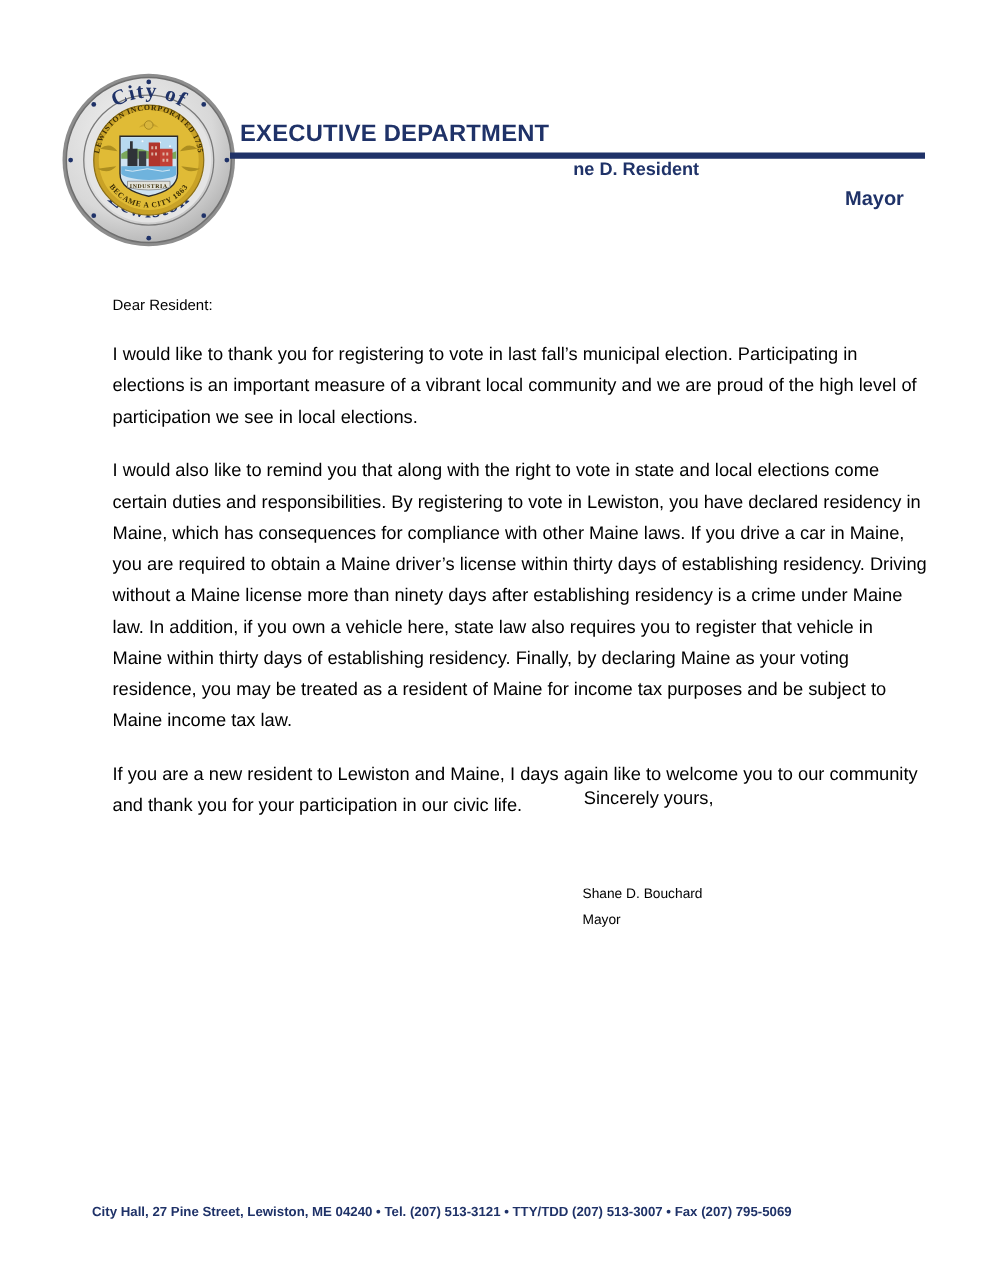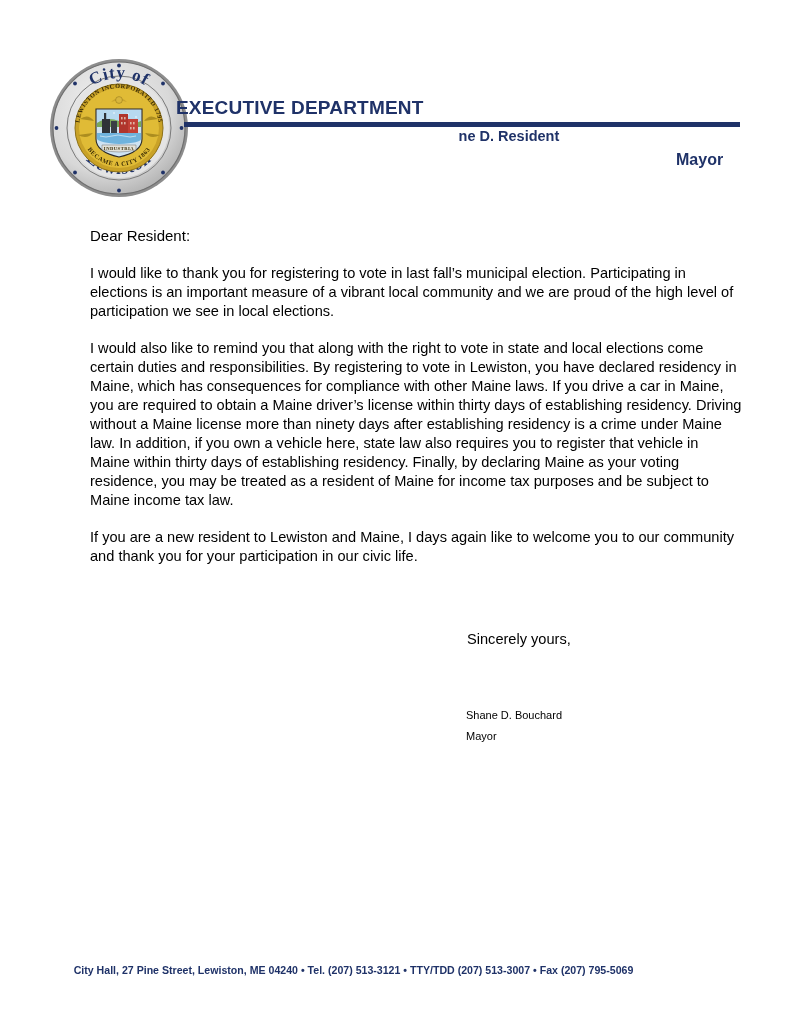--- a/index.html
+++ b/index.html
@@ -32,21 +32,21 @@
     position: absolute;
     left: 48px;
     top: 57px;
     width: 142px;
     height: 142px;
   }
   .seal svg { display: block; width: 142px; height: 142px; }
 
   .dept-title {
     position: absolute;
-    left: 176px;
+    left: 192px;
     top: 97px;
     font-size: 19px;
     font-weight: bold;
     letter-spacing: 0.2px;
     color: #1f3268;
     white-space: nowrap;
   }
 
   .header-rule {
     position: absolute;
@@ -88,27 +88,27 @@
     top: 226px;
     width: 652px;
   }
 
   .letter-date {
     font-size: 14.6px;
     line-height: 20px;
     margin: 0 0 18px 0;
   }
   .salutation {
-    font-size: 15px;
+    font-size: 12px;
     line-height: 20px;
-    margin: 0 0 18px 0;
+    margin: 8px 0 18px 0;
   }
   .para {
     font-size: 14.6px;
-    line-height: 19px;
+    line-height: 25px;
     margin: 0 0 18px 0;
     text-align: left;
   }
 
   .closing {
     position: absolute;
     left: 467px;
     top: 629px;
     font-size: 14.6px;
     line-height: 20px;

